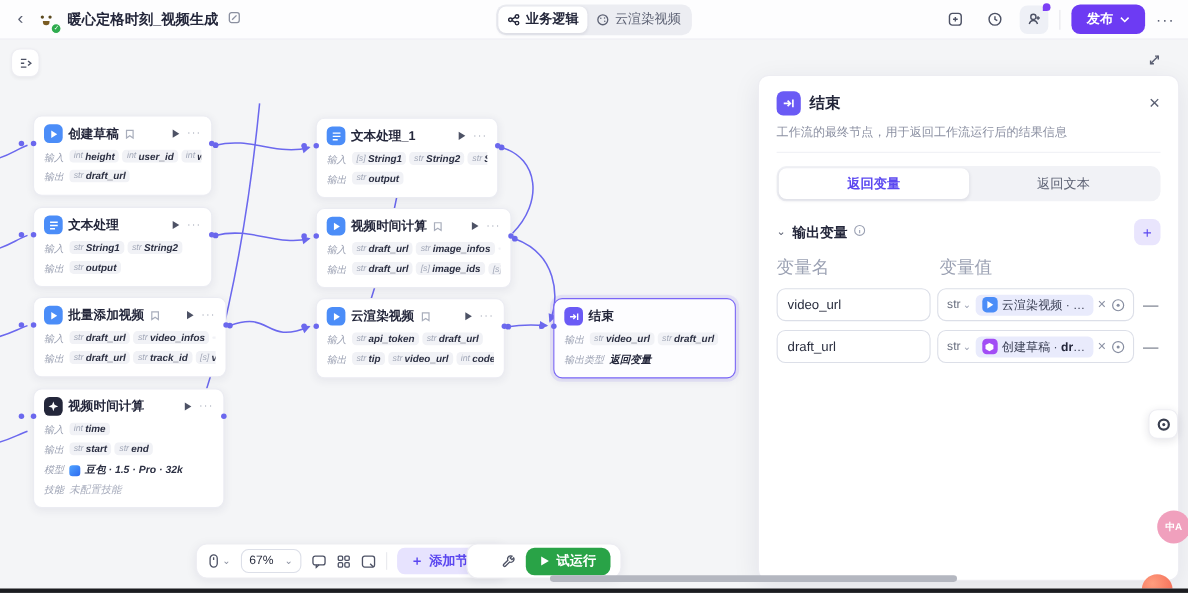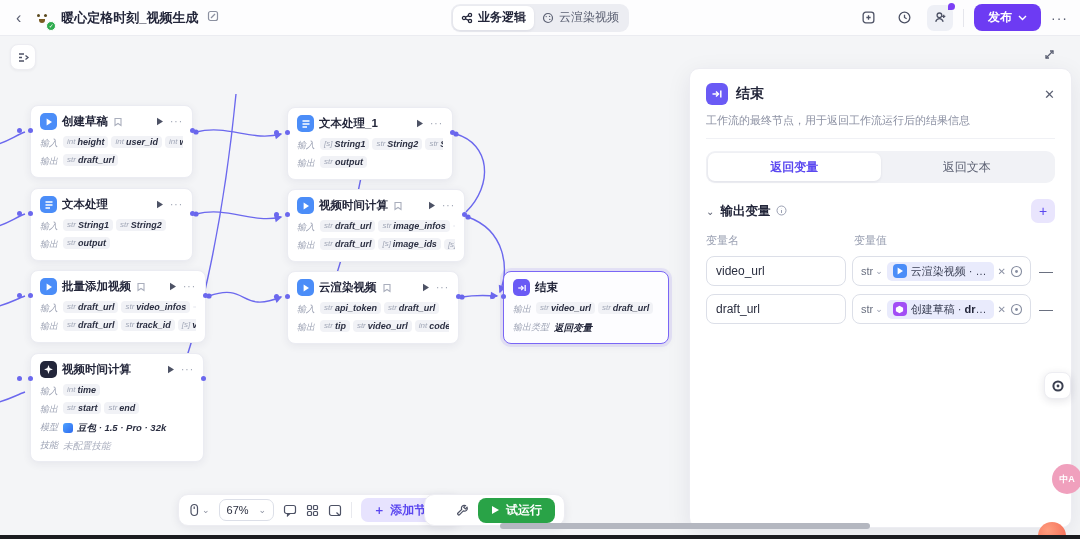--- a/index.html
+++ b/index.html
@@ -71,21 +71,21 @@
   .p-close { margin-left:auto; color:#5a5f72; font-size:13px; cursor:pointer; }
   .p-desc { font-size:11px; color:#8b90a2; margin-top:8px; padding-bottom:10px; border-bottom:1px solid #f0f1f5; }
   .p-tabs { display:flex; background:#f1f2f6; border-radius:9px; padding:2px; margin-top:12px; height:32px; }
   .p-tab { flex:1; display:flex; align-items:center; justify-content:center; font-size:12px; color:#5d6274; border-radius:7px; cursor:pointer; }
   .p-tab.active { background:#fff; color:#5b48f0; font-weight:bold; box-shadow:0 1px 3px rgba(30,30,60,.08); }
   .p-section { display:flex; align-items:center; gap:6px; margin-top:16px; }
   .p-sec-title { font-size:12.5px; font-weight:bold; color:#23263a; }
   .p-caret { font-size:10px; color:#5d6274; }
   .info-ico { color:#9ba1b3; }
   .p-add { margin-left:auto; width:24px; height:24px; border-radius:7px; background:#e9e5fd; color:#5b48f0; font-size:14px; display:flex; align-items:center; justify-content:center; cursor:pointer; }
-  .p-cols { display:flex; margin-top:10px; font-size:11px; color:#9ba1b3; }
+  .p-cols { display:flex; margin-top:10px; font-size:16px; color:#9ba1b3; }
   .p-col-name { width:148px; }
   .var-row { display:flex; align-items:center; gap:6px; margin-top:8px; }
   .var-name { width:140px; height:30px; border:1px solid #dcdfe8; border-radius:8px; padding:0 9px; font-size:12px; color:#2a2e3f; font-family:inherit; background:#fff; }
   .val-ctrl { flex:1; height:30px; border:1px solid #dcdfe8; border-radius:8px; display:flex; align-items:center; padding:0 7px 0 8px; gap:4px; background:#fff; min-width:0; }
   .val-type { font-size:11px; color:#6a7080; display:flex; align-items:center; gap:2px; cursor:pointer; }
   .val-type .cv { font-size:9px; color:#9ba1b3; }
   .ref-chip { display:flex; align-items:center; gap:4px; background:#e9ebfc; border-radius:5px; padding:2px 6px; min-width:0; cursor:pointer; }
   .ref-ico { width:14px; height:14px; border-radius:4px; display:flex; align-items:center; justify-content:center; flex:0 0 auto; }
   .ref-txt { font-size:11px; color:#3c4156; white-space:nowrap; overflow:hidden; text-overflow:ellipsis; }
   .ref-txt b { color:#23263a; }

